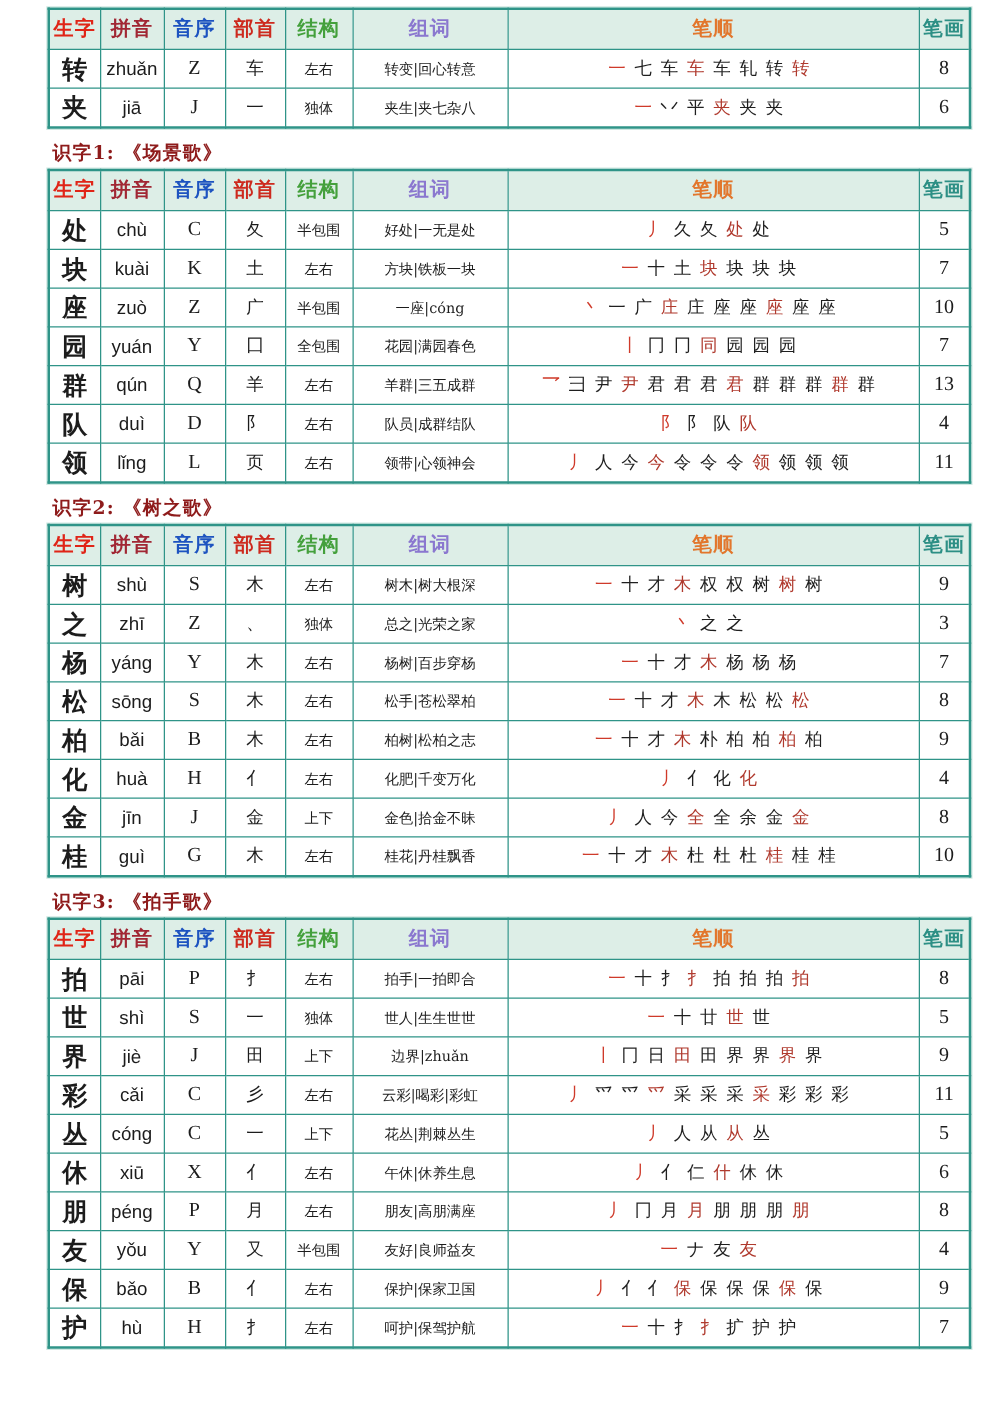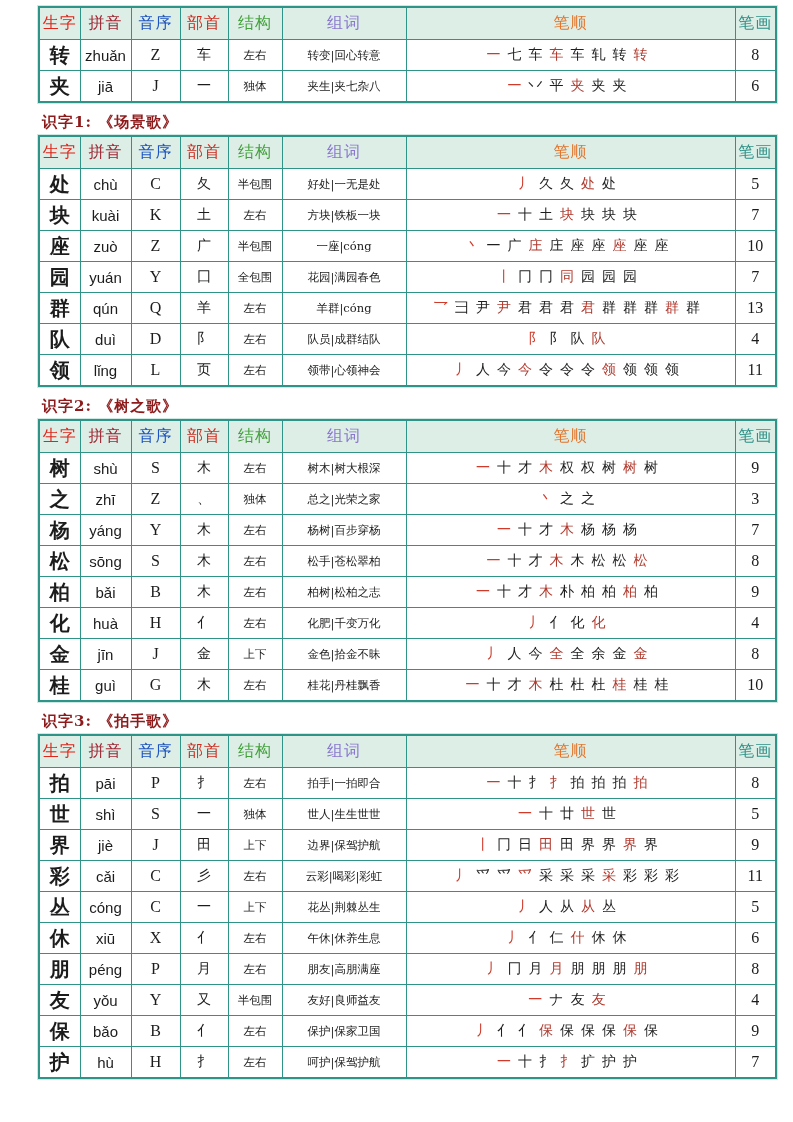--- a/index.html
+++ b/index.html
@@ -37,21 +37,21 @@
     text-align: center;
     vertical-align: middle;
     padding: 0;
     overflow: hidden;
     white-space: nowrap;
   }
   table.vocab th {
     background: #ddeee7;
     height: 31px;
     font-size: 16px;
-    font-weight: normal;
+    font-weight: bold;
     font-family: "DejaVu Serif", "Liberation Serif", serif;
     letter-spacing: 1px;
   }
   table.vocab td { height: 30px; color: #1c1c1c; }
   td.hanzi {
     font-family: "DejaVu Serif", "Liberation Serif", serif;
     font-size: 20px; font-weight: bold; color: #111;
   }
   td.pinyin { font-size: 15px; color: #222; }
   td.initial {
@@ -203,21 +203,21 @@
             <td class="words">花园|满园春色</td>
             <td class="steps"><span>丨</span><span>冂</span><span>冂</span><span>同</span><span>园</span><span>园</span><span>园</span></td>
             <td class="count">7</td>
           </tr>
           <tr>
             <td class="hanzi">群</td>
             <td class="pinyin">qún</td>
             <td class="initial">Q</td>
             <td class="radical">羊</td>
             <td class="structure">左右</td>
-            <td class="words">羊群|cóng</td>
+            <td class="words">羊群|三五成群</td>
             <td class="steps"><span>乛</span><span>彐</span><span>尹</span><span>尹</span><span>君</span><span>君</span><span>君</span><span>君</span><span>群</span><span>群</span><span>群</span><span>群</span><span>群</span></td>
             <td class="count">13</td>
           </tr>
           <tr>
             <td class="hanzi">队</td>
             <td class="pinyin">duì</td>
             <td class="initial">D</td>
             <td class="radical">阝</td>
             <td class="structure">左右</td>
             <td class="words">队员|成群结队</td>
@@ -391,21 +391,21 @@
             <td class="words">世人|生生世世</td>
             <td class="steps"><span>一</span><span>十</span><span>廿</span><span>世</span><span>世</span></td>
             <td class="count">5</td>
           </tr>
           <tr>
             <td class="hanzi">界</td>
             <td class="pinyin">jiè</td>
             <td class="initial">J</td>
             <td class="radical">田</td>
             <td class="structure">上下</td>
-            <td class="words">边界|保驾护航</td>
+            <td class="words">边界|zhuǎn</td>
             <td class="steps"><span>丨</span><span>冂</span><span>日</span><span>田</span><span>田</span><span>界</span><span>界</span><span>界</span><span>界</span></td>
             <td class="count">9</td>
           </tr>
           <tr>
             <td class="hanzi">彩</td>
             <td class="pinyin">cǎi</td>
             <td class="initial">C</td>
             <td class="radical">彡</td>
             <td class="structure">左右</td>
             <td class="words">云彩|喝彩|彩虹</td>

